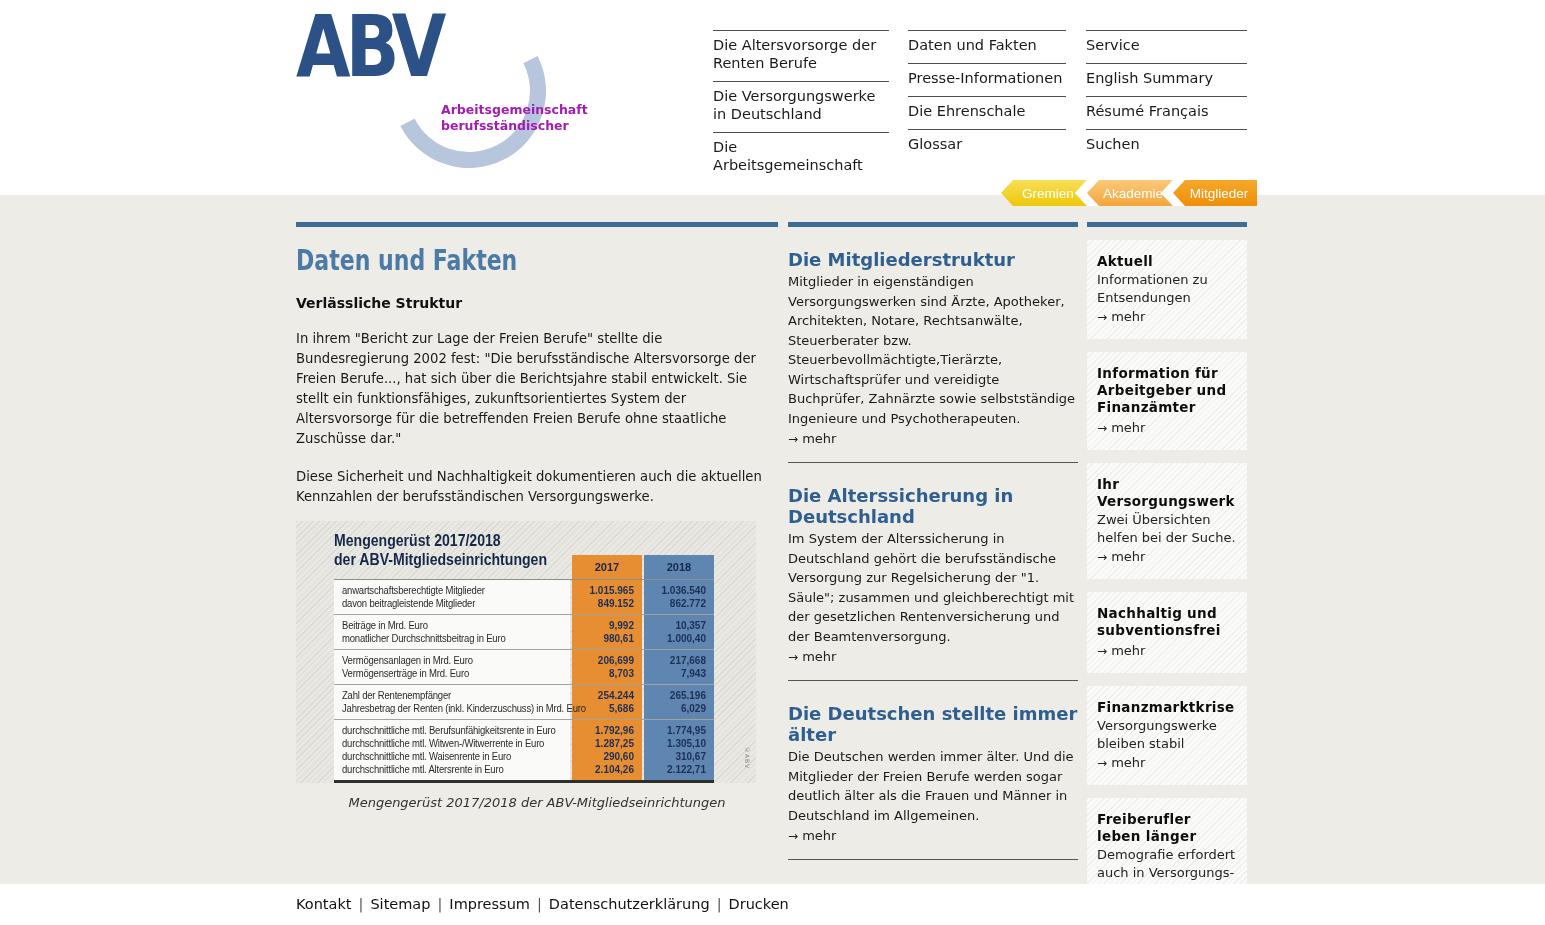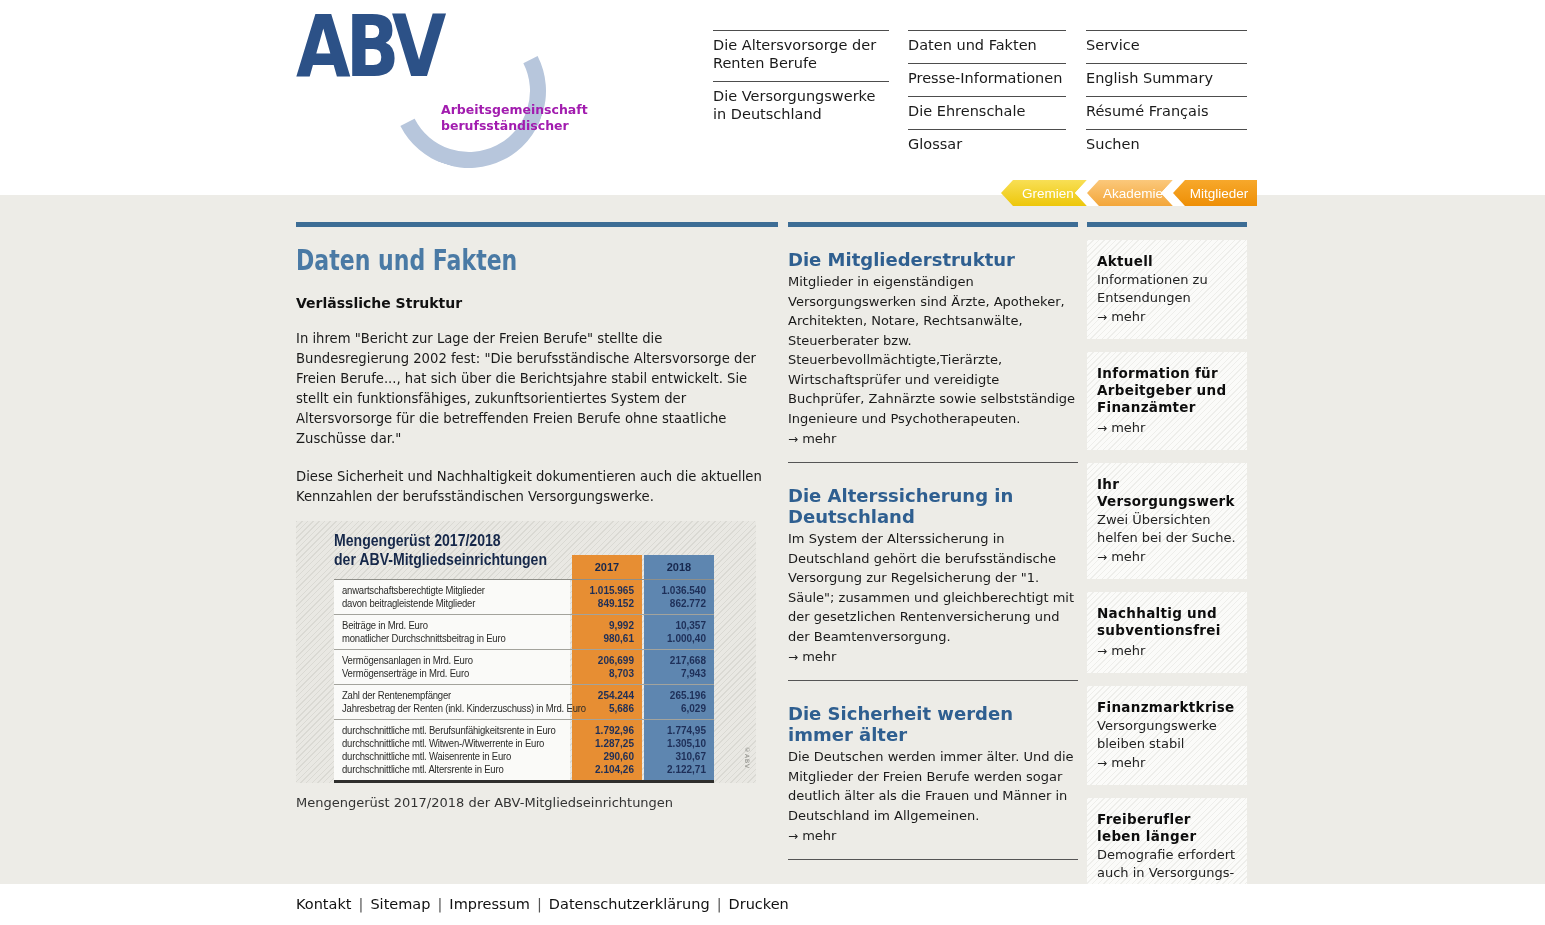--- a/index.html
+++ b/index.html
@@ -65,21 +65,21 @@
   .morange { background:#e78e33; }
   .mblue { background:#5e86b0; }
   .mh { display:flex; align-items:center; justify-content:center; padding:0;
         font-weight:bold; font-size:11px; color:#17284e; }
   .mbody { border-top:1px solid #8f8f89; border-bottom:3px solid #2e2e2c; }
   .mgroup + .mgroup { border-top:1px solid #a3a39c; }
   .mlabel { font-size:10px; line-height:13px; color:#2a2a28; white-space:nowrap;
             letter-spacing:-0.2px; transform:scaleX(0.95); transform-origin:0 50%; }
   .mval { font-size:10px; line-height:13px; font-weight:bold; color:#1e2f58; }
 
-  .caption { margin-top:12px; font-size:13px; color:#333; }
+  .caption { margin-top:12px; font-size:13px; font-style:italic; color:#333;text-align:center; }
 
   
   .teaser h3 { margin:0 0 2px; font-size:18px; color:#2f5f90; }
   .teaser { margin-top:22px; }
   .teaser p { margin:0; font-size:13px; line-height:19.5px; color:#1a1a1a; }
   .mehr { display:inline-block; margin-top:2px; font-size:13px; color:#222;
           text-decoration:none; cursor:pointer; }
   .mehr .arr { font-size:12px; }
   .tdivider { border:none; border-top:1px solid #555; margin:15px 0 0; }
 
@@ -110,20 +110,21 @@
       <div class="tagline">
         <div>Arbeitsgemeinschaft</div>
         <div>berufsständischer</div>
       </div>
     </div>
 
     <nav>
       <ul class="nav-col nav-c1">
         <li>Die Altersvorsorge der Renten Berufe</li>
         <li>Die Versorgungswerke in Deutschland</li>
+        <li>Die Arbeitsgemeinschaft</li>
       </ul>
       <ul class="nav-col nav-c2">
         <li>Daten und Fakten</li>
         <li>Presse-Informationen</li>
         <li>Die Ehrenschale</li>
         <li>Glossar</li>
       </ul>
       <ul class="nav-col nav-c3">
         <li>Service</li>
         <li>English Summary</li>
@@ -286,21 +287,21 @@
       <hr class="tdivider">
 
       <div class="teaser">
         <h3>Die Alterssicherung in Deutschland</h3>
         <p>Im System der Alterssicherung in Deutschland gehört die berufsständische Versorgung zur Regelsicherung der "1. Säule"; zusammen und gleichberechtigt mit der gesetzlichen Rentenversicherung und der Beamtenversorgung.</p>
         <a class="mehr"><span class="arr">→</span> <span>mehr</span></a>
       </div>
       <hr class="tdivider">
 
       <div class="teaser">
-        <h3>Die Sicherheit werden immer älter</h3>
+        <h3>Die Deutschen stellte immer älter</h3>
         <p>Die Deutschen werden immer älter. Und die Mitglieder der Freien Berufe werden sogar deutlich älter als die Frauen und Männer in Deutschland im Allgemeinen.</p>
         <a class="mehr"><span class="arr">→</span> <span>mehr</span></a>
       </div>
       <hr class="tdivider">
 
       <div class="teaser">
         <h3>Nachhaltige Geldanlage</h3>
         <p>Die Anlagen der Versorgungswerke folgen grundsätzlich der Maxime "Sicherheit geht vor Rendite", danach wird ein Großteil der Gelder in festverzinslichen Wertpapieren mit festen Laufzeiten angelegt.</p>
 
       </div>

